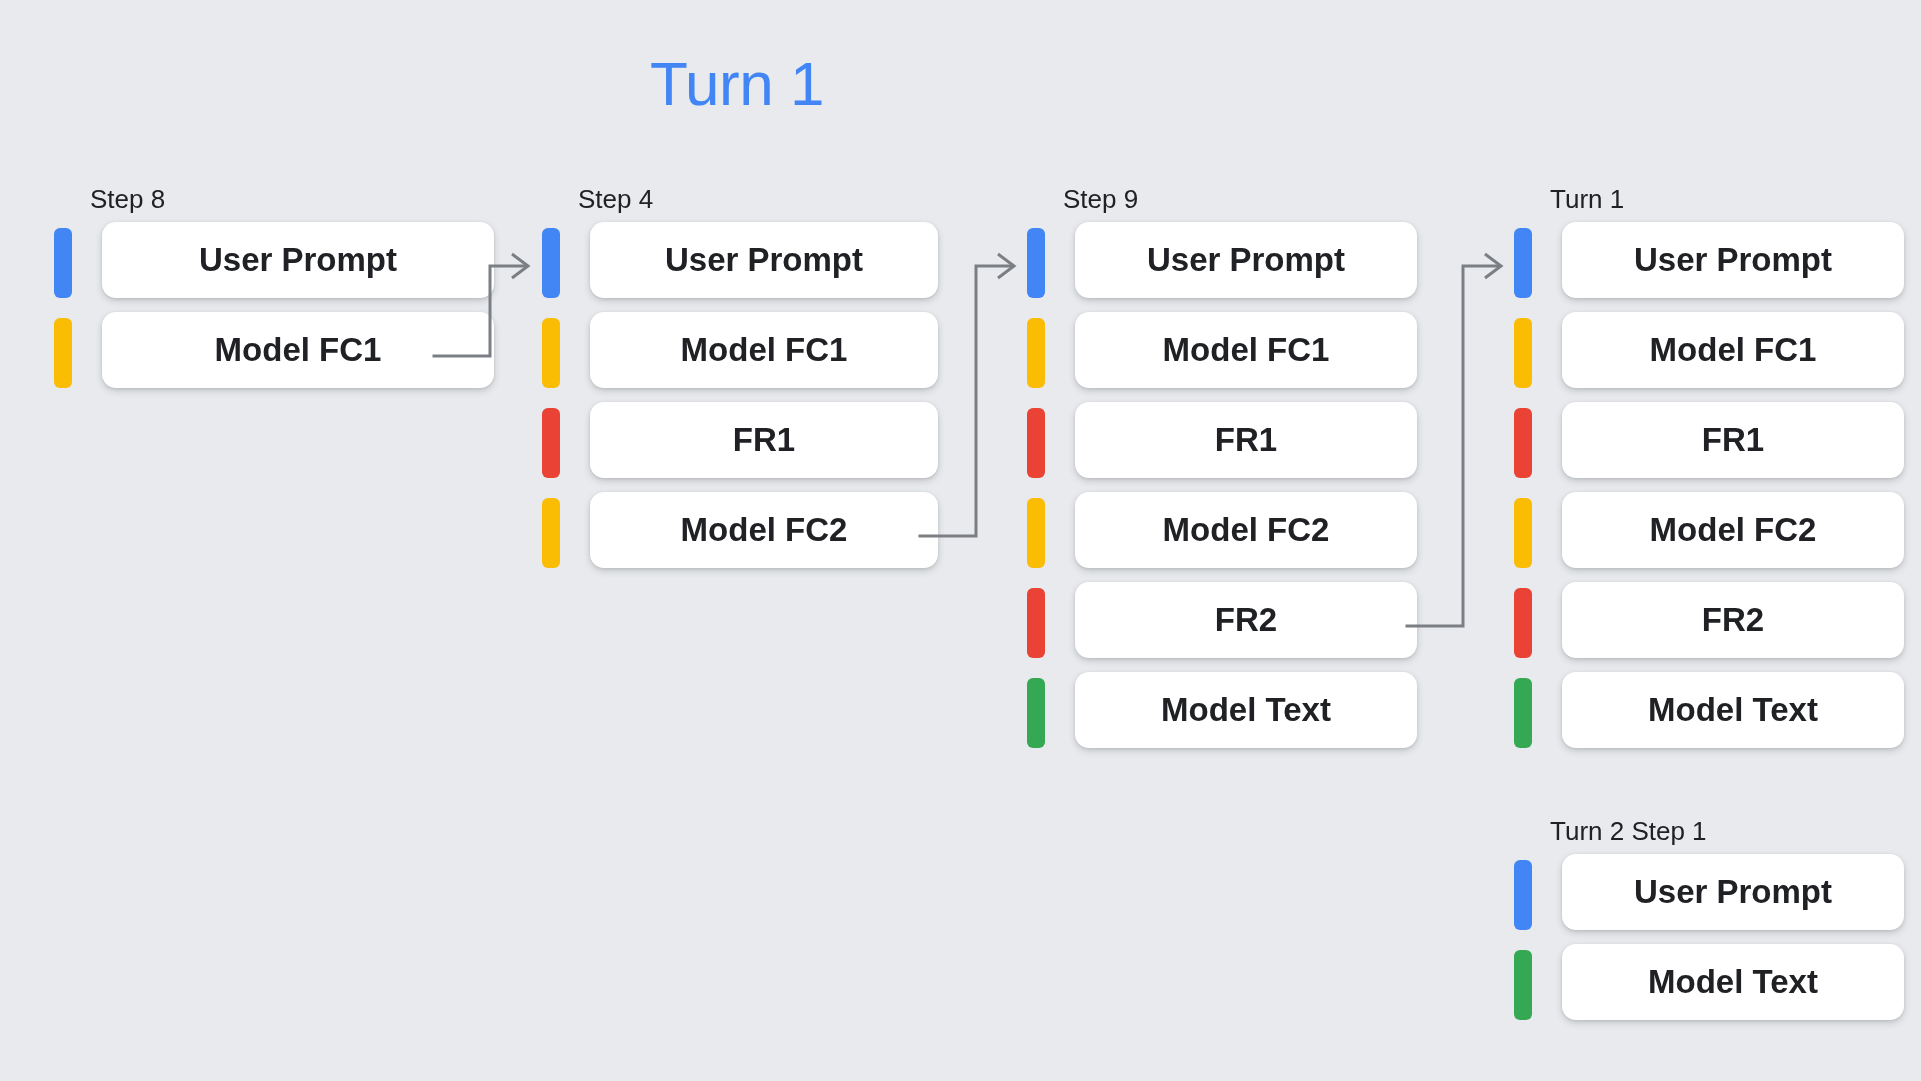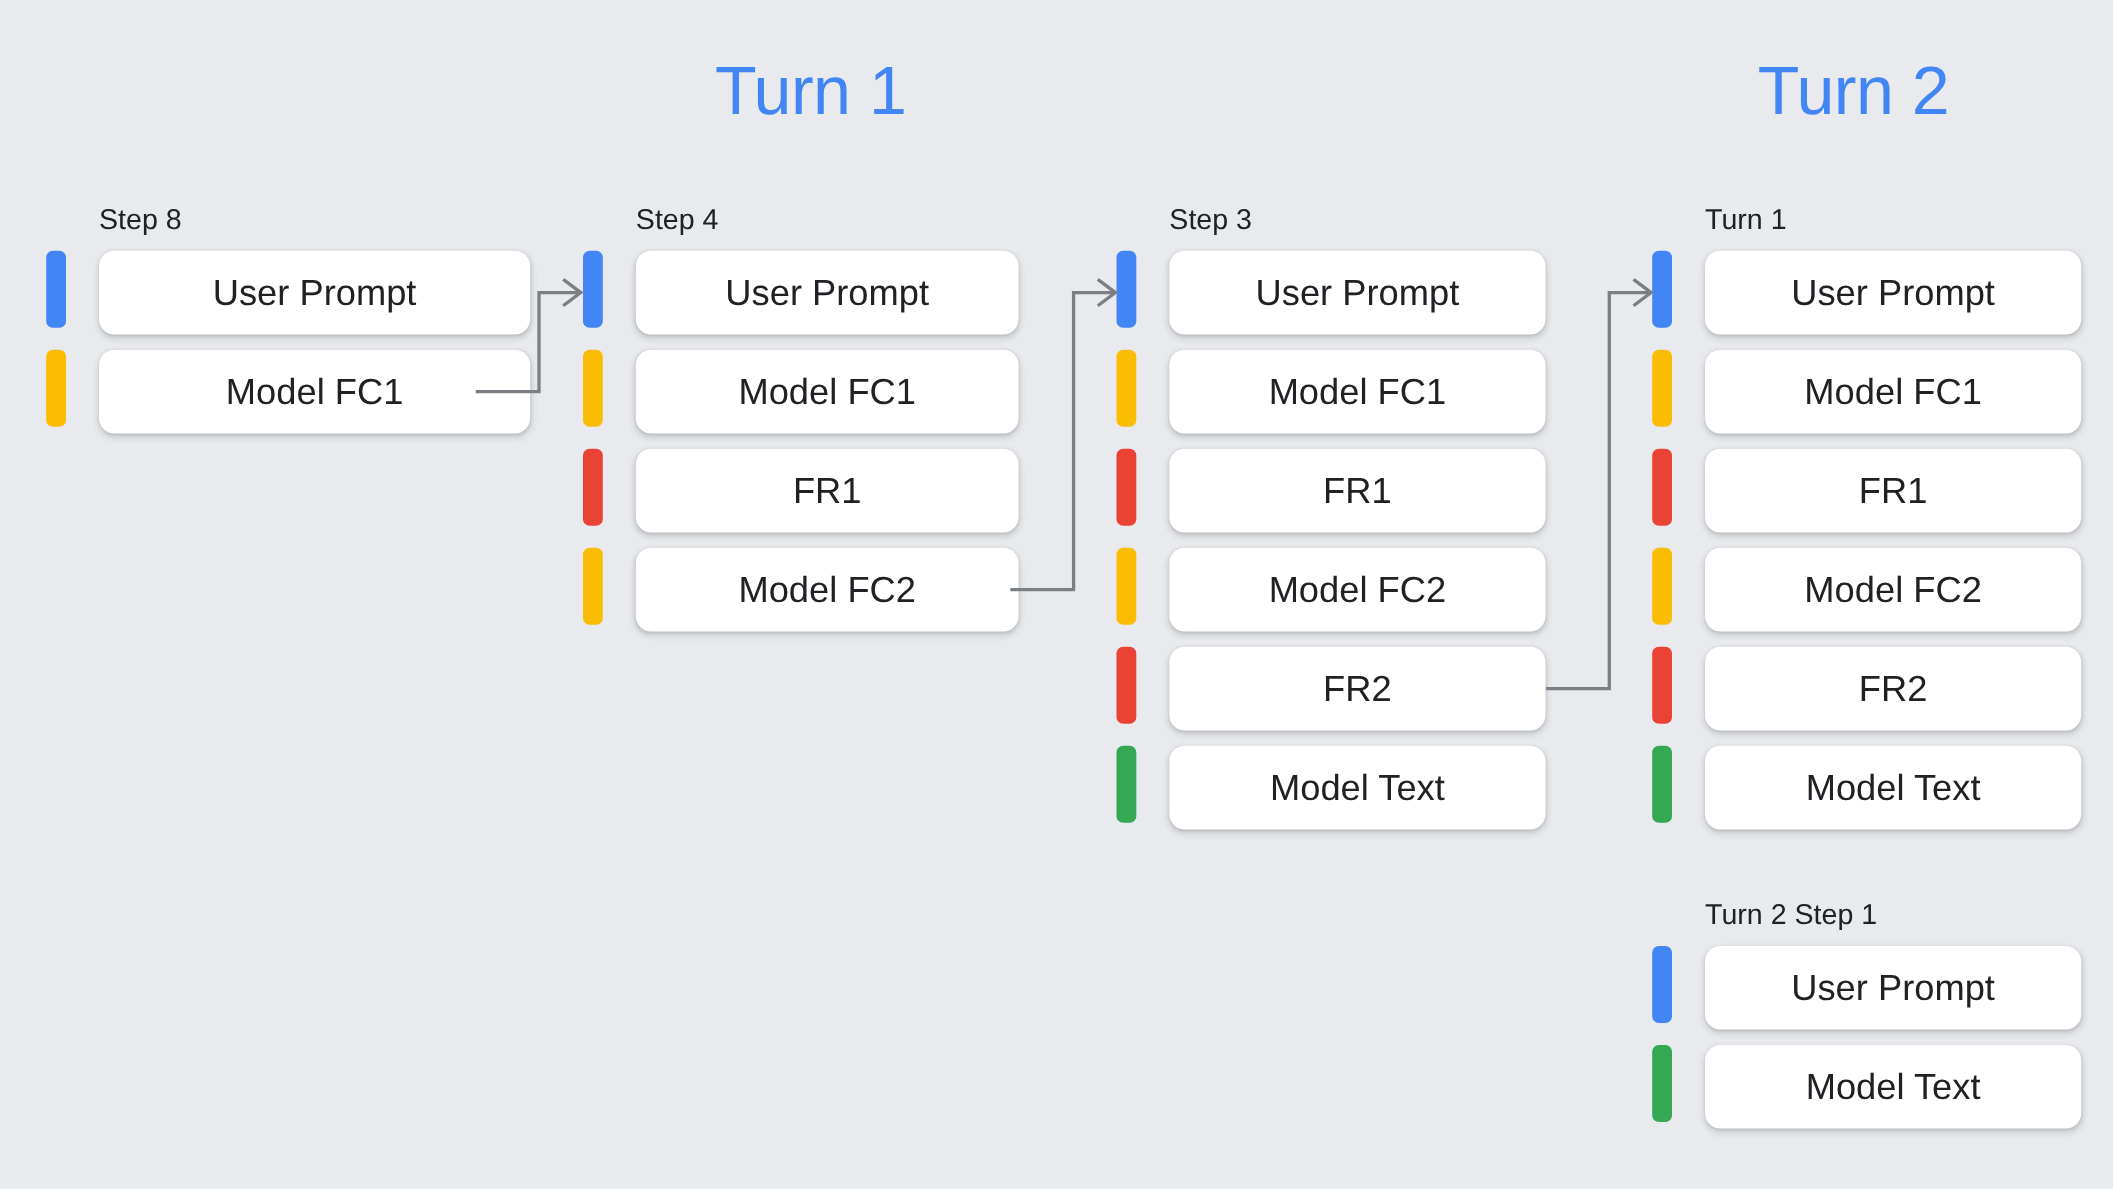--- a/index.html
+++ b/index.html
@@ -39,24 +39,25 @@
     top: -44px;
     left: 48px;
     font-size: 26px;
     color: #202124;
     white-space: nowrap;
   }
 
   
   .row {
     position: absolute;
-    left: 0;
+    left: 12px;
     display: flex;
-    align-items: flex-start;
+    align-items: flex-end;
     height: 70px;
+    font-weight: bold;
   }
   .bar {
     width: 18px;
     height: 70px;
     border-radius: 6px;
     flex: 0 0 18px;
   }
   .bar.blue   { background: #4285f4; }
   .bar.yellow { background: #fbbc04; }
   .bar.red    { background: #ea4335; }
@@ -97,21 +98,20 @@
     stroke-linecap: butt;
     stroke-linejoin: miter;
   }
 </style>
 </head>
 <body>
 
 <div id="stage">
 
   <div id="turn-title-1" class="turn-title">Turn 1</div>
-  <div id="turn-title-2" class="turn-title">Turn 2</div>
 
   <div class="column" id="col-0" style="left:42px; top:228px; width:460px;">
     <div class="column-label">Step 8</div>
 
     <div class="row" style="top:0px;">
       <div class="bar blue"></div>
       <div class="card" style="width:392px;">User Prompt</div>
     </div>
 
     <div class="row" style="top:90px;">
@@ -135,21 +135,21 @@
       <div class="bar red"></div>
       <div class="card" style="width:348px;">FR1</div>
     </div>
     <div class="row" style="top:270px;">
       <div class="bar yellow"></div>
       <div class="card" style="width:348px;">Model FC2</div>
     </div>
   </div>
 
   <div class="column" id="col-2" style="left:1015px; top:228px; width:420px;">
-    <div class="column-label">Step 3</div>
+    <div class="column-label">Step 9</div>
 
     <div class="row" style="top:0px;">
       <div class="bar blue"></div>
       <div class="card" style="width:342px;">User Prompt</div>
     </div>
     <div class="row" style="top:90px;">
       <div class="bar yellow"></div>
       <div class="card" style="width:342px;">Model FC1</div>
     </div>
     <div class="row" style="top:180px;">

